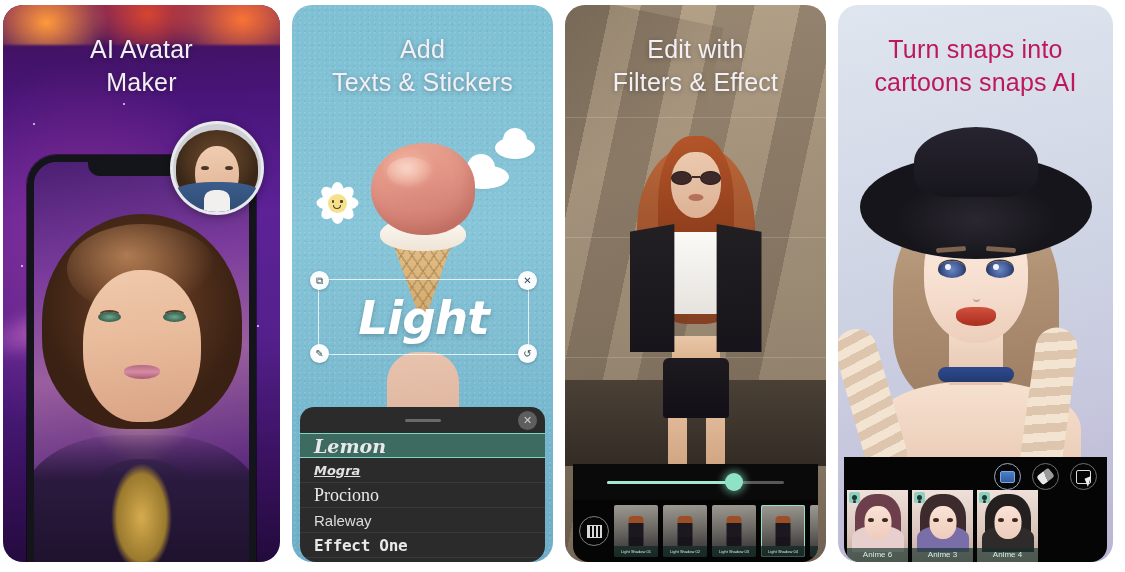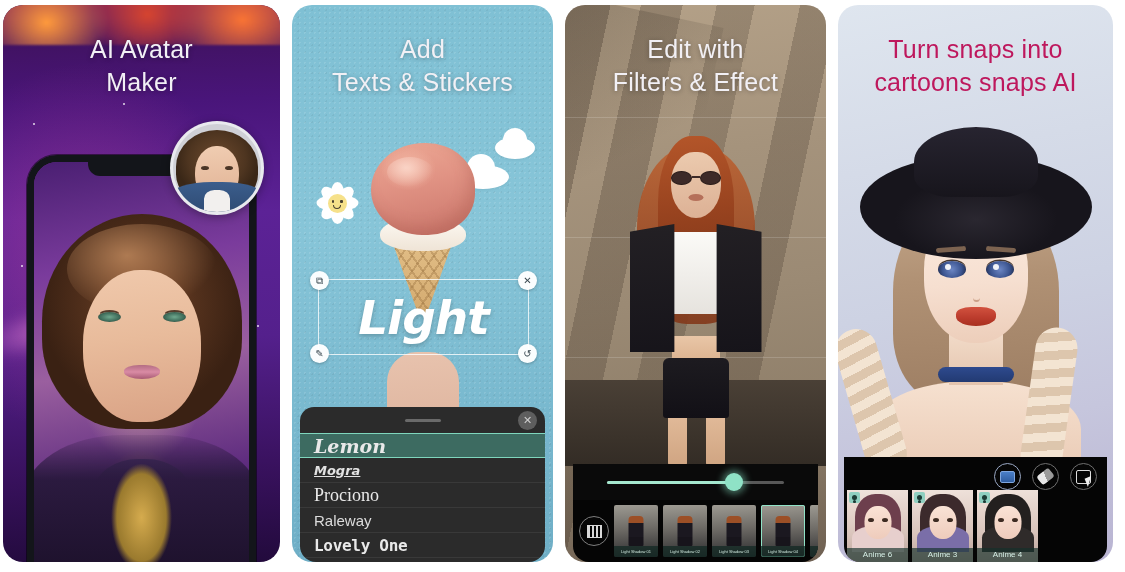--- a/index.html
+++ b/index.html
@@ -723,21 +723,21 @@
         <div class="font-row">
           <span class="f-mogra">Mogra</span>
         </div>
         <div class="font-row">
           <span class="f-prociono">Prociono</span>
         </div>
         <div class="font-row">
           <span class="f-raleway">Raleway</span>
         </div>
         <div class="font-row">
-          <span class="f-squada">Lovely One</span>
+          <span class="f-squada">Effect One</span>
         </div>
       </div>
     </div>
   </div>
 
   <div class="panel p3">
     <div class="bg"></div>
     <div class="shadowdiag"></div>
     <div class="wallline" style="top:112px"></div>
     <div class="wallline" style="top:232px"></div>

